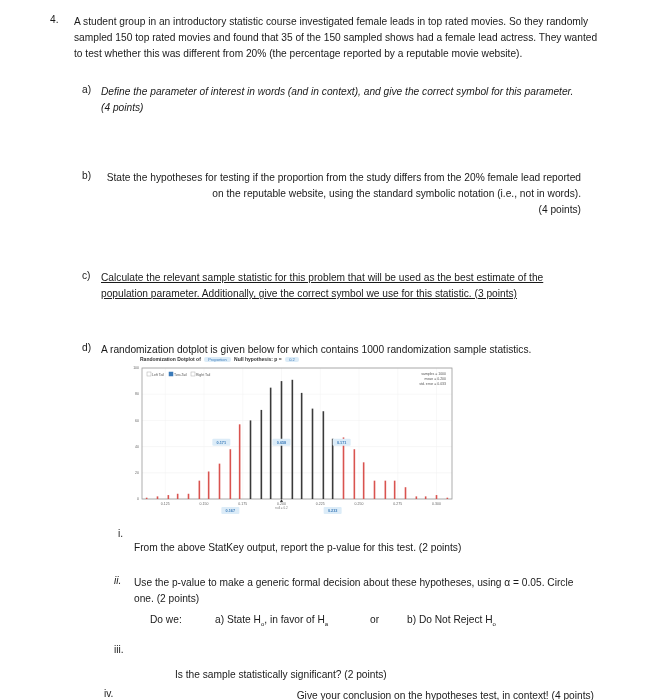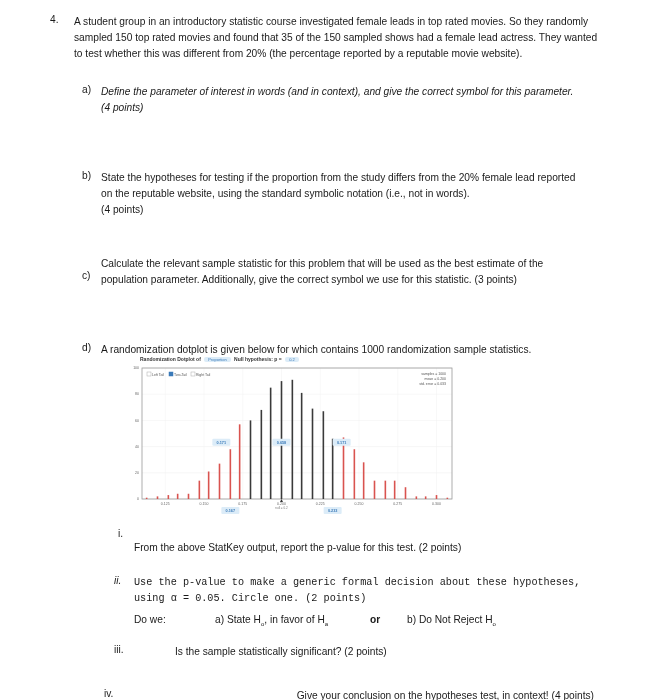--- a/index.html
+++ b/index.html
@@ -21,27 +21,27 @@
 </head>
 <body>
 
 <div class="q-num">4.</div>
 <div class="txt q-body">A student group in an introductory statistic course investigated female leads in top rated movies.  So they randomly sampled 150 top rated movies and found that 35 of the 150 sampled shows had a female lead actress. They wanted to test whether this was different from 20% (the percentage reported by a reputable movie website).</div>
 
 <div class="sub-label" style="left:82px; top:84px;">a)</div>
 <div class="txt sub-text" style="left:101px; top:84px;font-style:italic;">Define the parameter of interest in words (and in context), and give the correct symbol for this parameter. (4 points)</div>
 
 <div class="sub-label" style="left:82px; top:170px;">b)</div>
-<div class="txt sub-text" style="left:101px; top:170px;">
+<div class="txt sub-text" style="left:101px; top:170px;text-align:right;">
   <span>State the hypotheses for testing if the proportion from the study differs from the 20% female lead reported on the reputable website, using the standard symbolic notation (i.e., not in words).</span><br>
   <span>(4 points)</span>
 </div>
 
 <div class="sub-label" style="left:82px; top:270px;">c)</div>
-<div class="txt sub-text" style="left:101px; top:256px;">Calculate the relevant sample statistic for this problem that will be used as the best estimate of the population parameter.  Additionally, give the correct symbol we use for this statistic. (3 points)</div>
+<div class="txt sub-text" style="left:101px; top:270px;text-decoration:underline;">Calculate the relevant sample statistic for this problem that will be used as the best estimate of the population parameter.  Additionally, give the correct symbol we use for this statistic. (3 points)</div>
 
 <div class="sub-label" style="left:82px; top:342px;">d)</div>
 <div class="txt" style="left:101px; top:342px; width:500px; white-space:nowrap;">A randomization dotplot is given below for which contains 1000 randomization sample statistics.</div>
 
 <div class="chart-wrap">
   <div class="chart-title">
     <b>Randomization Dotplot of</b>
     <span class="pill">Proportion</span>
     <b>Null hypothesis: p =</b>
     <span class="pill">0.2</span>
@@ -143,28 +143,28 @@
         <text x="153.5" y="153" font-size="3" fill="#777" text-anchor="middle">null = 0.2</text>
         <polygon points="152,146 155,146 153.5,143" fill="#333"></polygon>
       </g>
   </svg>
 </div>
 
 <div class="roman" style="left:118px; top:528px;">i.</div>
 <div class="txt" style="left:134px; top:528px; width:460px;margin-top:12px;">From the above StatKey output, report the p-value for this test. (2 points)</div>
 
 <div class="roman" style="left:114px; top:575px;font-style:italic;">ii.</div>
-<div class="txt" style="left:134px; top:575px; width:460px;font-family:Liberation Mono, monospace;">Use the p-value to make a generic formal decision about these hypotheses, using α = 0.05. Circle one. (2 points)</div>
+<div class="txt" style="left:134px; top:575px; width:460px;">Use the p-value to make a generic formal decision about these hypotheses, using α = 0.05. Circle one. (2 points)</div>
 
-<div class="choice" style="left:134px;">Do we:</div>
+<div class="choice" style="left:150px;">Do we:</div>
 <div class="choice" style="left:215px;">
   <span>a) State H</span><sub>o</sub><span>, in favor of H</span><sub>a</sub>
 </div>
-<div class="choice" style="left:370px;font-weight:bold;">or</div>
+<div class="choice" style="left:370px;">or</div>
 <div class="choice" style="left:407px;">
   <span>b) Do Not Reject H</span><sub>o</sub>
 </div>
 
 <div class="roman" style="left:114px; top:644px;text-align:center;">iii.</div>
-<div class="txt" style="left:134px; top:644px; width:460px;padding-left:41px;">Is the sample statistically significant? (2 points)</div>
+<div class="txt" style="left:134px; top:667px; width:460px;padding-left:41px;">Is the sample statistically significant? (2 points)</div>
 
 <div class="roman" style="left:104px; top:688px;">iv.</div>
 <div class="txt" style="left:134px; top:688px; width:460px;text-align:right;">Give your conclusion on the hypotheses test, in context!  (4 points)</div>
 
 </body></html>

